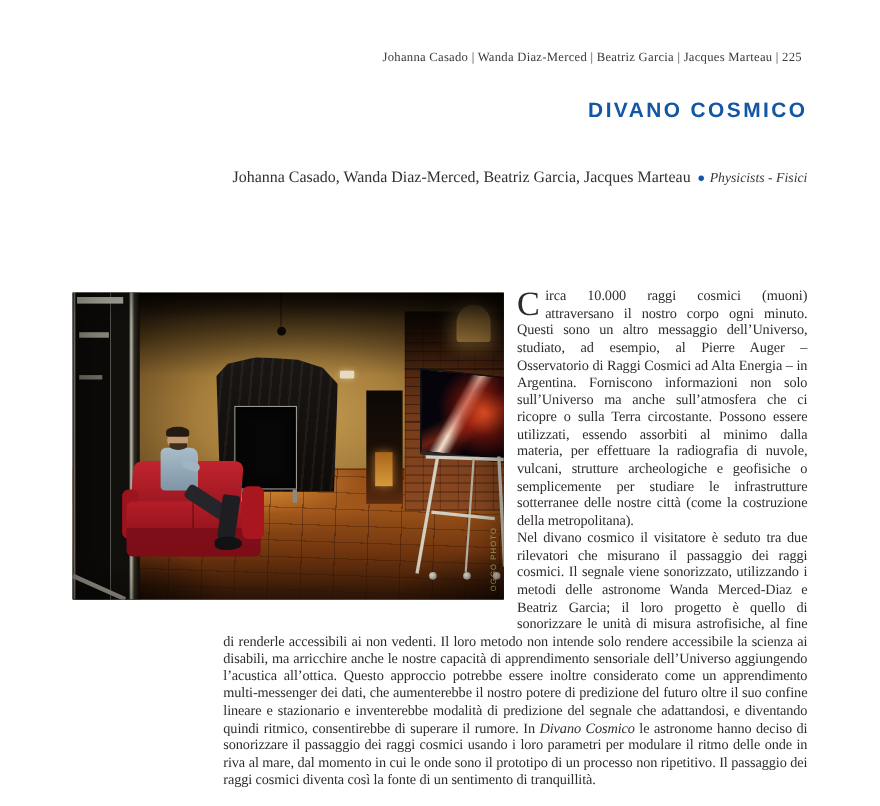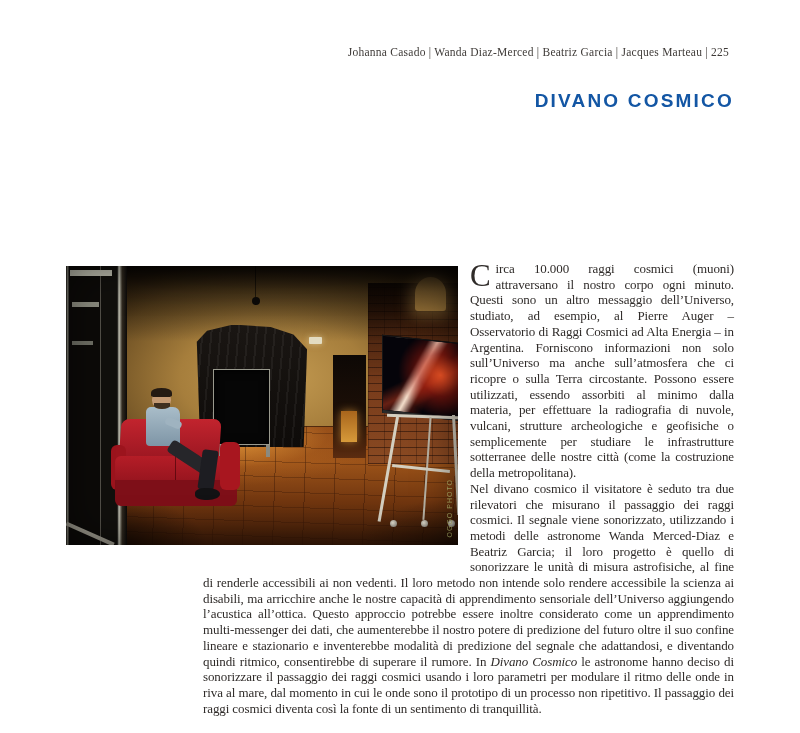--- a/index.html
+++ b/index.html
@@ -164,20 +164,23 @@
 </style>
 </head>
 <body>
 
 <div class="page">
 
   <div class="running-header">Johanna Casado | Wanda Diaz-Merced | Beatriz Garcia | Jacques Marteau | 225</div>
 
   <div class="page-title" style="color: rgb(19, 86, 164);">DIVANO COSMICO</div>
 
+  <div class="byline">
+    <span class="authors">Johanna Casado, Wanda Diaz-Merced, Beatriz Garcia, Jacques Marteau</span><span class="bullet" style="color: rgb(19, 86, 164);">●</span><span class="role">Physicists - Fisici</span>
+  </div>
 
   <div class="photo">
     <div class="ph-wall"></div>
     <div class="ph-floor">
       <div class="ph-tiles" style="position:absolute;"></div>
       <div class="ph-floor-shadow" style="position:absolute;"></div>
     </div>
     <div class="ph-baseboard"></div>
     <div class="ph-brick"></div>
     <div class="ph-arch-light"></div>

